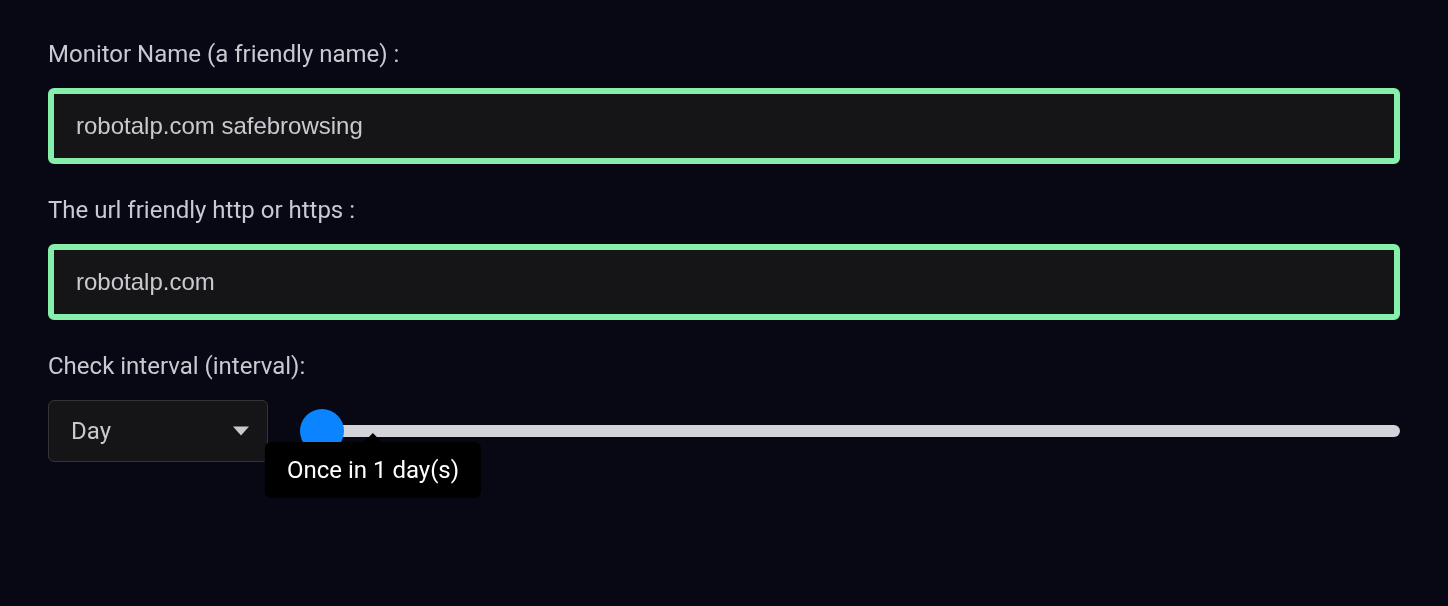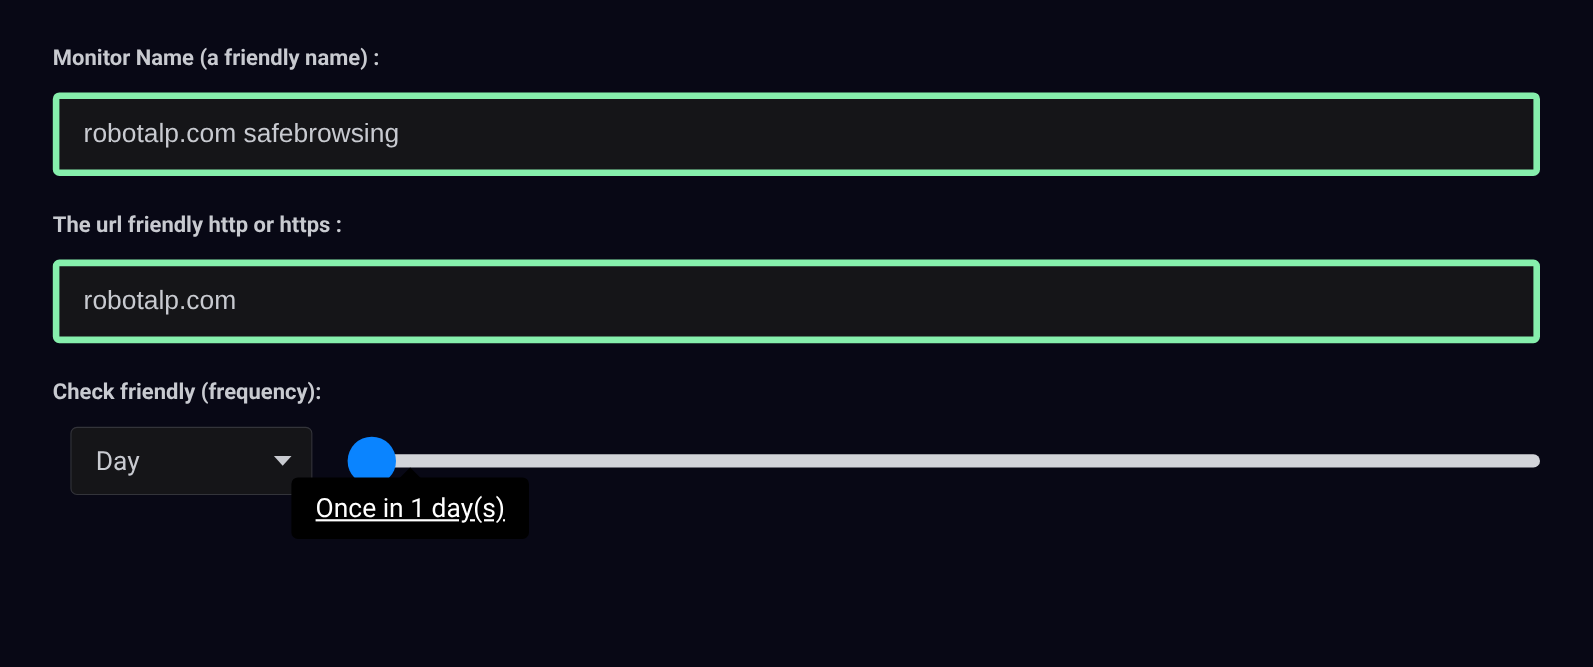--- a/index.html
+++ b/index.html
@@ -12,22 +12,22 @@
       font-family: -apple-system, BlinkMacSystemFont, "Segoe UI", Roboto, sans-serif;
       width: 1448px;
       height: 606px;
       padding: 40px 48px;
       color: #c8cad0;
     }
     .form-group {
       margin-bottom: 32px;
     }
     .form-label {
-      font-size: 20px;
-      font-weight: 700;
+      font-size: 24px;
+      font-weight: 400;
       color: #c8cad0;
       display: block;
       margin-bottom: 20px;
     }
     .text-input {
       width: 100%;
       background-color: #151518;
       border: 6px solid #86efac;
       border-radius: 6px;
       padding: 18px 22px;
@@ -44,21 +44,20 @@
     .select-wrap {
       position: relative;
       display: inline-flex;
       align-items: center;
       background-color: #151518;
       border: 1px solid #33343a;
       border-radius: 6px;
       padding: 16px 48px 16px 22px;
       min-width: 220px;
       cursor: pointer;
-      margin-left: 16px;
     }
     .select-value {
       font-size: 24px;
       color: #c8cad0;
     }
     .caret {
       position: absolute;
       right: 18px;
       top: 50%;
       transform: translateY(-50%);
@@ -96,21 +95,20 @@
       position: absolute;
       left: 325px;
       top: 90px;
       background-color: #000;
       color: #fff;
       font-size: 24px;
       padding: 14px 22px;
       border-radius: 6px;
       white-space: nowrap;
       transform: translateX(-50%);
-      text-decoration: underline;
     }
     .tooltip::before {
       content: "";
       position: absolute;
       top: -9px;
       left: 50%;
       transform: translateX(-50%);
       width: 0;
       height: 0;
       border-left: 10px solid transparent;
@@ -128,21 +126,21 @@
   <label class="form-label">Monitor Name (a friendly name) :</label>
   <input type="text" class="text-input" value="robotalp.com safebrowsing" style="">
 </div>
 
 <div class="form-group">
   <label class="form-label">The url friendly http or https :</label>
   <input type="text" class="text-input" value="robotalp.com" style="">
 </div>
 
 <div class="form-group interval-container">
-  <label class="form-label">Check friendly (frequency):</label>
+  <label class="form-label">Check interval (interval):</label>
   <div class="interval-row">
     <div class="select-wrap">
       <span class="select-value">Day</span>
       <span class="caret"></span>
     </div>
     <div class="slider-wrap">
       <div class="slider-track"></div>
       <div class="slider-thumb"></div>
     </div>
   </div>

